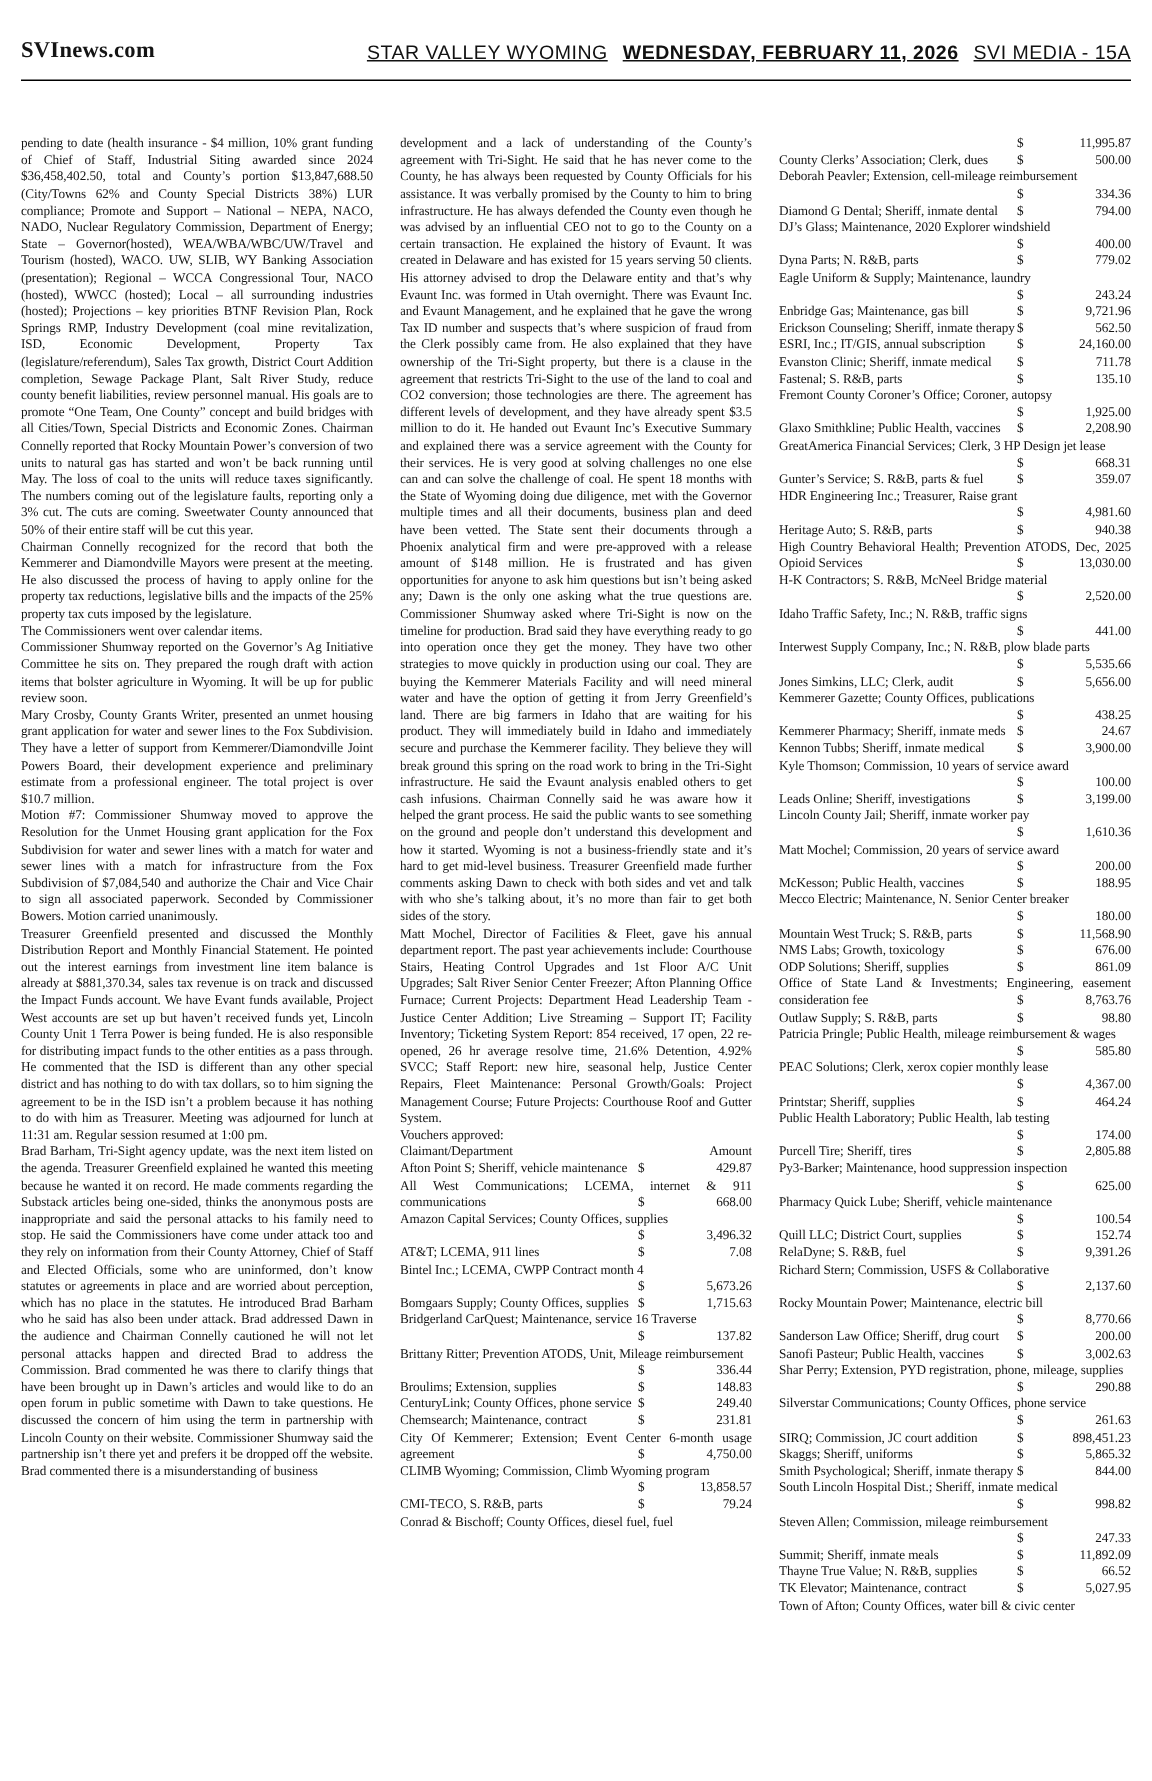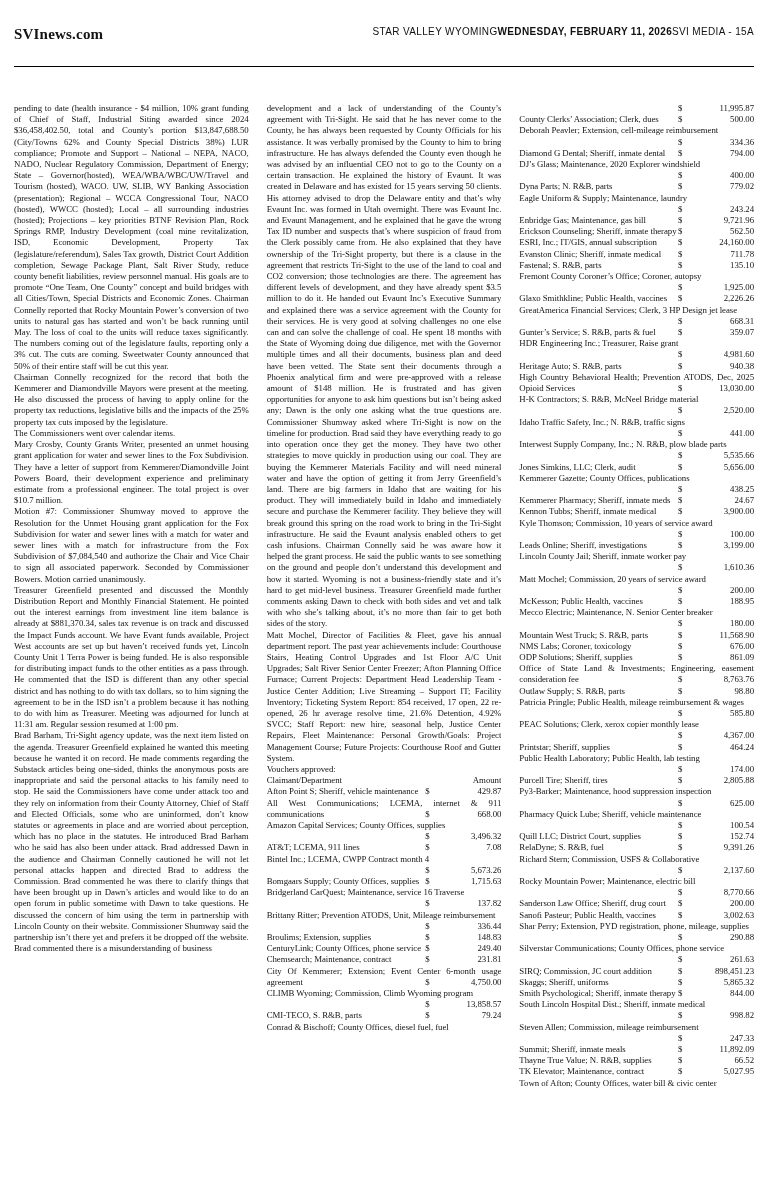--- a/index.html
+++ b/index.html
@@ -3,27 +3,27 @@
 <meta charset="utf-8">
 <style>
   * { margin:0; padding:0; box-sizing:border-box; }
   html, body { background:#ffffff; }
   .page {
     width:768px; height:1187px; background:#ffffff; color:#141414;
     padding:26px 14px 14px; overflow:hidden; position:relative;
     font-family:"Liberation Serif", "DejaVu Serif", serif;
   }
   .masthead {
-    display:flex; justify-content:space-between; align-items:flex-start;
-    border-bottom:1.6px solid #000; padding-bottom:23px;
+    display:flex; justify-content:space-between; align-items:center;
+    border-bottom:1.6px solid #000; padding-bottom:10px;
   }
   .site { font-size:15px; font-weight:700; letter-spacing:0.2px; }
   .dateline {
-    font-family:"Liberation Sans", sans-serif; font-size:10px; letter-spacing:0.35px;
-    display:flex; align-items:baseline; color:#111; white-space:nowrap;
+    font-family:"Liberation Sans", sans-serif; font-size:13px; letter-spacing:0.35px;
+    display:flex; gap:10px; align-items:baseline; color:#111; white-space:nowrap;text-decoration:underline;
   }
   .dateline .date { font-weight:700; }
   .columns { display:flex; gap:18px; margin-top:36px; height:1078px; overflow:hidden; }
   .col {
     flex:1 1 0; min-width:0; overflow:hidden;
     font-size:8.8px; line-height:11.2px; letter-spacing:-0.05px; text-align:justify;
   }
   .col p { margin:0; }
   .vhead { display:flex; justify-content:space-between;align-items:flex-end; }
   .vrow { display:flow-root; }
@@ -51,20 +51,21 @@
   <main class="columns">
 
     <section class="col">
 
         <p>pending to date (health insurance - $4 million, 10% grant funding of Chief of Staff, Industrial Siting awarded since 2024 $36,458,402.50, total and County’s portion $13,847,688.50 (City/Towns 62% and County Special Districts 38%) LUR compliance; Promote and Support – National – NEPA, NACO, NADO, Nuclear Regulatory Commission, Department of Energy; State – Governor(hosted), WEA/WBA/WBC/UW/Travel and Tourism (hosted), WACO. UW, SLIB, WY Banking Association (presentation); Regional – WCCA Congressional Tour, NACO (hosted), WWCC (hosted); Local – all surrounding industries (hosted); Projections – key priorities BTNF Revision Plan, Rock Springs RMP, Industry Development (coal mine revitalization, ISD, Economic Development, Property Tax (legislature/referendum), Sales Tax growth, District Court Addition completion, Sewage Package Plant, Salt River Study, reduce county benefit liabilities, review personnel manual. His goals are to promote “One Team, One County” concept and build bridges with all Cities/Town, Special Districts and Economic Zones. Chairman Connelly reported that Rocky Mountain Power’s conversion of two units to natural gas has started and won’t be back running until May. The loss of coal to the units will reduce taxes significantly. The numbers coming out of the legislature faults, reporting only a 3% cut. The cuts are coming. Sweetwater County announced that 50% of their entire staff will be cut this year.</p>
 
         <p>Chairman Connelly recognized for the record that both the Kemmerer and Diamondville Mayors were present at the meeting. He also discussed the process of having to apply online for the property tax reductions, legislative bills and the impacts of the 25% property tax cuts imposed by the legislature.</p>
 
         <p>The Commissioners went over calendar items.</p>
 
+        <p>Commissioner Shumway reported on the Governor’s Ag Initiative Committee he sits on. They prepared the rough draft with action items that bolster agriculture in Wyoming. It will be up for public review soon.</p>
 
         <p>Mary Crosby, County Grants Writer, presented an unmet housing grant application for water and sewer lines to the Fox Subdivision. They have a letter of support from Kemmerer/Diamondville Joint Powers Board, their development experience and preliminary estimate from a professional engineer. The total project is over $10.7 million.</p>
 
         <p>Motion #7: Commissioner Shumway moved to approve the Resolution for the Unmet Housing grant application for the Fox Subdivision for water and sewer lines with a match for water and sewer lines with a match for infrastructure from the Fox Subdivision of $7,084,540 and authorize the Chair and Vice Chair to sign all associated paperwork. Seconded by Commissioner Bowers. Motion carried unanimously.</p>
 
 
         <p>Treasurer Greenfield presented and discussed the Monthly Distribution Report and Monthly Financial Statement. He pointed out the interest earnings from investment line item balance is already at $881,370.34, sales tax revenue is on track and discussed the Impact Funds account. We have Evant funds available, Project West accounts are set up but haven’t received funds yet, Lincoln County Unit 1 Terra Power is being funded. He is also responsible for distributing impact funds to the other entities as a pass through. He commented that the ISD is different than any other special district and has nothing to do with tax dollars, so to him signing the agreement to be in the ISD isn’t a problem because it has nothing to do with him as Treasurer. Meeting was adjourned for lunch at 11:31 am. Regular session resumed at 1:00 pm.</p>
 
         <p>Brad Barham, Tri-Sight agency update, was the next item listed on the agenda. Treasurer Greenfield explained he wanted this meeting because he wanted it on record. He made comments regarding the Substack articles being one-sided, thinks the anonymous posts are inappropriate and said the personal attacks to his family need to stop. He said the Commissioners have come under attack too and they rely on information from their County Attorney, Chief of Staff and Elected Officials, some who are uninformed, don’t know statutes or agreements in place and are worried about perception, which has no place in the statutes. He introduced Brad Barham who he said has also been under attack. Brad addressed Dawn in the audience and Chairman Connelly cautioned he will not let personal attacks happen and directed Brad to address the Commission. Brad commented he was there to clarify things that have been brought up in Dawn’s articles and would like to do an open forum in public sometime with Dawn to take questions. He discussed the concern of him using the term in partnership with Lincoln County on their website. Commissioner Shumway said the partnership isn’t there yet and prefers it be dropped off the website. Brad commented there is a misunderstanding of business</p>
       </section>
@@ -306,21 +307,21 @@
             <span class="vamt">
               <span class="cur">$</span>
               <span class="num">1,925.00</span>
             </span>
           </div>
 
           <div class="vrow">
             <span class="vname">Glaxo Smithkline; Public Health, vaccines</span>
             <span class="vamt">
               <span class="cur">$</span>
-              <span class="num">2,226.26</span>
+              <span class="num">2,208.90</span>
             </span>
           </div>
 
           <div class="vrow">
             <span class="vname">GreatAmerica Financial Services; Clerk, 3 HP Design jet lease</span>
             <span class="vamt">
               <span class="cur">$</span>
               <span class="num">668.31</span>
             </span>
           </div>
@@ -463,21 +464,21 @@
 
           <div class="vrow">
             <span class="vname">Mountain West Truck; S. R&amp;B, parts</span>
             <span class="vamt">
               <span class="cur">$</span>
               <span class="num">11,568.90</span>
             </span>
           </div>
 
           <div class="vrow">
-            <span class="vname">NMS Labs; Coroner, toxicology</span>
+            <span class="vname">NMS Labs; Growth, toxicology</span>
             <span class="vamt">
               <span class="cur">$</span>
               <span class="num">676.00</span>
             </span>
           </div>
 
           <div class="vrow">
             <span class="vname">ODP Solutions; Sheriff, supplies</span>
             <span class="vamt">
               <span class="cur">$</span>

